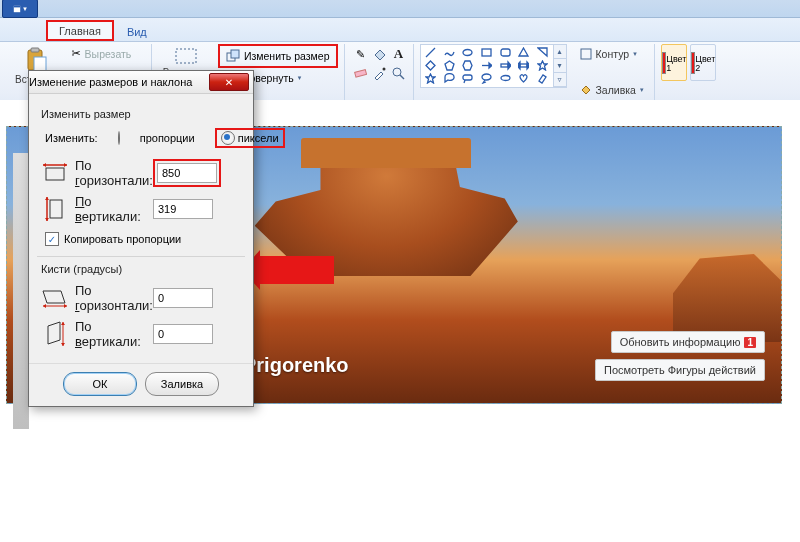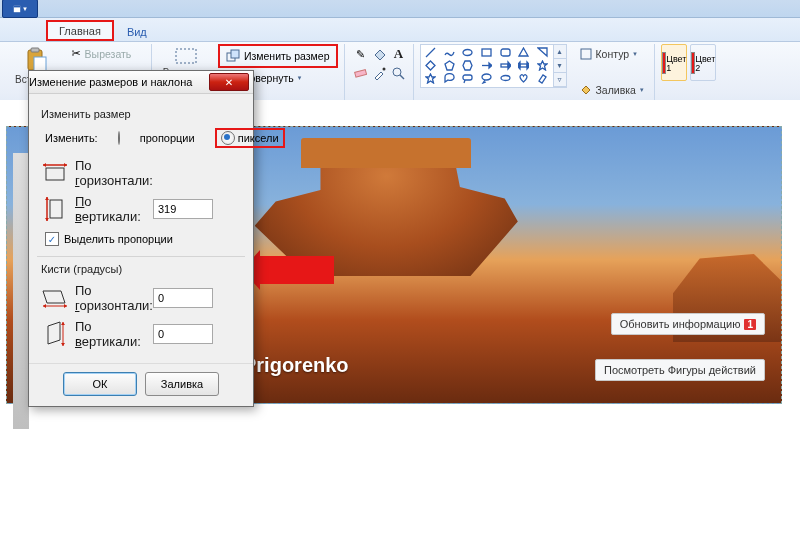--- a/index.html
+++ b/index.html
@@ -38,21 +38,21 @@
 .color-big{width:24px;height:34px;border:1px solid #c4d3e8;border-radius:2px;display:flex;flex-direction:row;align-items:center;justify-content:flex-start;padding-top:1px}
 .color-big .sw{width:20px;height:20px;border:1px solid #888}
 .color-big.sel{border-color:#f3c65e;background:#fdf3dd}
 .canvas-area{position:absolute;left:0;right:0;top:100px;bottom:0;background:#fff;overflow:hidden}
 .canvas-img{position:absolute;left:6px;top:26px;width:774px;height:276px;border:1px dashed #8aa;background:linear-gradient(to bottom,#6b9bd6 0%,#88b2dc 28%,#e6a25a 48%,#b14d1d 70%,#6a2b10 100%)}
 .mesa{position:absolute;left:32%;top:2%;width:34%;height:52%;background:radial-gradient(ellipse at 50% 30%,#d07a3a 0%,#a84e1e 50%,#6a2e12 100%);clip-path:polygon(20% 100%,0 65%,8% 48%,25% 40%,25% 12%,75% 10%,78% 38%,95% 46%,100% 62%,82% 100%)}
 .mesa-top{position:absolute;left:38%;top:4%;width:22%;height:11%;background:#c6722e;border-radius:3px 3px 0 0}
 .butte-l{position:absolute;left:4%;bottom:28%;width:10%;height:22%;background:#9a4820;clip-path:polygon(20% 100%,0 50%,20% 0,80% 0,100% 50%,80% 100%)}
 .butte-r{position:absolute;right:0;bottom:22%;width:14%;height:32%;background:linear-gradient(#c76a2c,#7a3415);clip-path:polygon(0 100%,0 45%,25% 5%,75% 0,100% 30%,100% 100%)}
 .sidepanel-slice{position:absolute;left:6px;top:26px;width:16px;height:276px;background:linear-gradient(#dedede,#bfbfbf);border-right:2px solid #fff}
-.fb-btns{position:absolute;right:16px;bottom:22px;display:flex;flex-direction:column;gap:24px;align-items:flex-end}
+.fb-btns{position:absolute;right:16px;bottom:22px;display:flex;flex-direction:column;gap:6px;align-items:flex-end}
 .fb-btn{background:#f6f7f8;border:1px solid #c8c8c8;border-radius:2px;padding:4px 8px;font-size:11px;color:#333;display:flex;align-items:center;gap:4px}
 .fb-count{background:#e03030;color:#fff;font-weight:bold;padding:0 3px;border-radius:1px;font-size:10px}
 .name-overlay{position:absolute;left:236px;bottom:26px;color:#fff;font-size:20px;font-weight:bold;text-shadow:0 1px 2px rgba(0,0,0,.5)}
 .red-arrow{position:absolute;left:260px;top:156px;width:74px;height:28px;background:#e61717}
 .red-arrow:before{content:"";position:absolute;left:-18px;top:-6px;border:20px solid transparent;border-right:18px solid #e61717;border-left:none}
 .dialog{position:absolute;left:28px;top:70px;width:224px;background:#f0f0f0;border:1px solid #6d6d6d;box-shadow:3px 3px 10px rgba(0,0,0,.35)}
 .dlg-title{height:22px;background:linear-gradient(#fdfdfd,#e8e8e8);border-bottom:1px solid #cfcfcf;display:flex;align-items:center;font-size:11px;position:relative}
 .dlg-close{position:absolute;right:4px;top:2px;width:38px;height:16px;background:linear-gradient(#e77,#c21 50%,#a11);border:1px solid #801010;border-radius:2px;color:#fff;display:flex;align-items:center;justify-content:center;font-size:10px}
 .dlg-body{padding:10px 12px 8px}
 .sect-title{font-size:11px;color:#1a1a1a;margin:4px 0 8px}
@@ -64,21 +64,21 @@
 .ico-box{width:28px;height:28px;display:flex;align-items:center;justify-content:center}
 .fld-label{width:72px;font-size:13px;color:#1a1a1a}
 .fld-label u{text-decoration:underline}
 .num-input{width:50px;height:18px;border:1px solid #a8a8a8;background:#fff;padding:0 4px;font-size:11px;font-family:inherit}
 .num-hl{border:2px solid #e61717;padding:2px}
 .num-hl .num-input{border:1px solid #a8a8a8}
 .chk-row{display:flex;align-items:center;gap:5px;margin:8px 0 10px 4px}
 .chk{width:12px;height:12px;border:1px solid #707070;background:#fff;display:flex;align-items:center;justify-content:center;color:#2a72c8;font-size:10px}
 .divider{height:1px;background:#d4d4d4;margin:6px -4px}
 .btn-row{display:flex;justify-content:center;gap:8px;padding:8px 0 10px;background:#f0f0f0;border-top:1px solid #dcdcdc}
-.dlg-btn{width:72px;height:22px;border:1px solid #8a8a8a;border-radius:3px;background:linear-gradient(#fdfdfd,#e4e4e4);font-size:11px;display:flex;align-items:center;justify-content:center}
+.dlg-btn{width:72px;height:22px;border:1px solid #8a8a8a;border-radius:11px;background:linear-gradient(#fdfdfd,#e4e4e4);font-size:11px;display:flex;align-items:center;justify-content:center}
 .dlg-btn.primary{border:1px solid #3c7fb1;box-shadow:inset 0 0 0 1px #a3d1f5}
 .ico{display:inline-block}
 svg{display:block}
 </style>
 </head>
 <body>
 <div class="root">
 
 <div class="title-bar">
   <div class="app-menu">
@@ -388,38 +388,41 @@
     <div class="row">
       <div class="ico-box">
             <svg width="26" height="20" viewBox="0 0 26 20">
               <rect x="4" y="5" width="18" height="12" fill="none" stroke="#333"></rect>
               <line x1="1" y1="2" x2="25" y2="2" stroke="#c21" stroke-width="1.5"></line>
               <polygon points="1,2 4,0 4,4" fill="#c21"></polygon>
               <polygon points="25,2 22,0 22,4" fill="#c21"></polygon>
             </svg>
           </div>
       <div class="fld-label"><span>По </span><u>г</u><span>оризонтали:</span></div>
+      <span class="num-hl">
+        <input class="num-input" value="850" style="">
+      </span>
     </div>
 
     <div class="row">
       <div class="ico-box">
             <svg width="20" height="26" viewBox="0 0 20 26">
               <rect x="5" y="4" width="12" height="18" fill="none" stroke="#333"></rect>
               <line x1="2" y1="1" x2="2" y2="25" stroke="#c21" stroke-width="1.5"></line>
               <polygon points="2,1 0,4 4,4" fill="#c21"></polygon>
               <polygon points="2,25 0,22 4,22" fill="#c21"></polygon>
             </svg>
           </div>
       <div class="fld-label"><u>П</u><span>о </span><u>в</u><span>ертикали:</span></div>
       <input class="num-input" value="319" style="">
     </div>
 
     <div class="chk-row">
       <span class="chk">✓</span>
-      <span>Выделить пропорции</span>
+      <span>Копировать пропорции</span>
     </div>
 
     <div class="divider"></div>
 
     <div class="sect-title">Кисти (градусы)</div>
 
     <div class="row">
       <div class="ico-box">
             <svg width="28" height="20" viewBox="0 0 28 20">
               <polygon points="6,15 24,15 20,3 2,3" fill="none" stroke="#333"></polygon>

